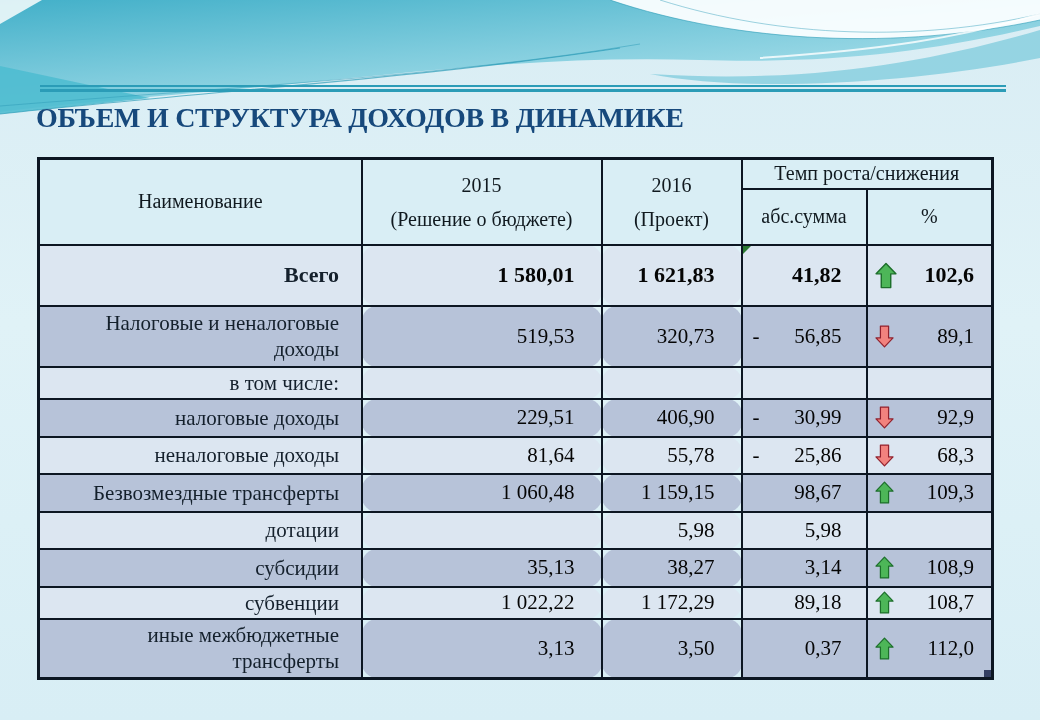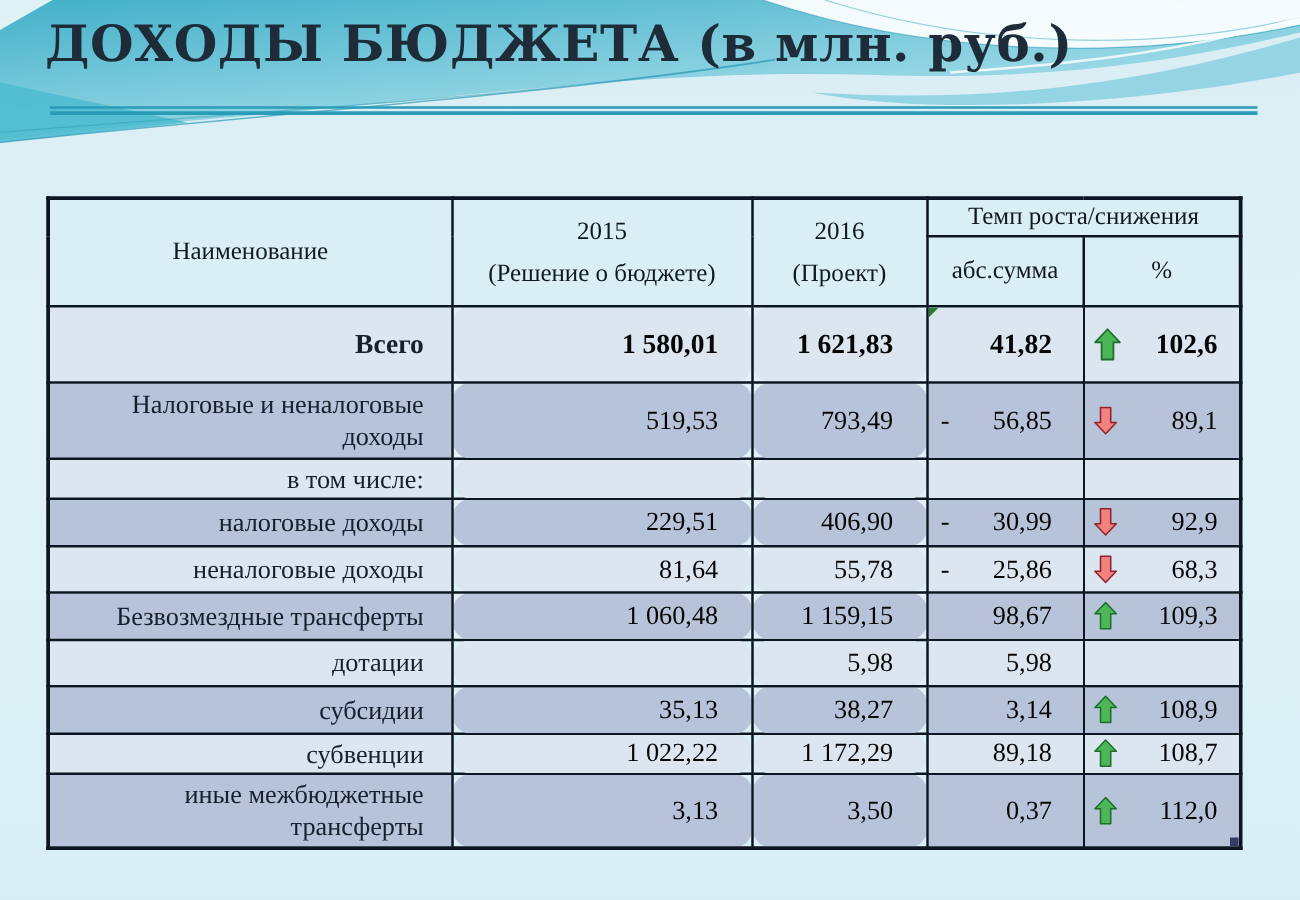--- a/index.html
+++ b/index.html
@@ -73,27 +73,27 @@
     <path d="M610,0 C740,44 900,50 1040,20 V0 Z" fill="#fbfeff" opacity="0.95"></path>
     <path d="M610,0 C740,44 900,50 1040,20" fill="none" stroke="#2d9cb8" stroke-width="1" opacity="0.6"></path>
     <path d="M660,0 C780,38 920,42 1040,14" fill="none" stroke="#2d9cb8" stroke-width="1" opacity="0.45"></path>
     <path d="M0,0 L42,0 L0,24 Z" fill="#eef8fa" opacity="0.9"></path>
     <path d="M0,66 L150,98 L0,114 Z" fill="#4fbcd0" opacity="0.9"></path>
     <path d="M0,114 C200,92 420,78 620,48" fill="none" stroke="#2d9cb8" stroke-width="1.2" opacity="0.7"></path>
     <path d="M0,106 C220,88 450,76 640,44" fill="none" stroke="#2d9cb8" stroke-width="1" opacity="0.5"></path>
     <path d="M760,58 C880,50 960,38 1040,14" fill="none" stroke="#ffffff" stroke-width="2" opacity="0.8"></path>
   </svg>
 
-  <div class="slide-title">ДОХОДЫ БЮДЖЕТА (в млн. руб.)</div>
 
   <div class="rule">
     <div class="thin"></div>
     <div class="thick"></div>
   </div>
 
+  <div class="subtitle">ОБЪЕМ И СТРУКТУРА ДОХОДОВ В ДИНАМИКЕ</div>
 
   <table class="budget">
     <colgroup>
       <col style="width:323px">
         <col style="width:240px">
         <col style="width:140px">
         <col style="width:125px">
         <col style="width:126px">
     </colgroup>
     <thead>
@@ -137,21 +137,21 @@
               </span>
               <span>102,6</span>
             </div>
           </td>
         </tr>
         <tr class="dark" style="height: 61px;">
           <td class="label">
             <div class="label-inner">Налоговые и неналоговые доходы</div>
           </td>
           <td class="num"><span>519,53</span></td>
-          <td class="num"><span>793,49</span></td>
+          <td class="num"><span>320,73</span></td>
           <td class="abscell">
             <div class="abswrap">
               <span>-</span>
               <span>56,85</span>
             </div>
           </td>
           <td class="pctcell">
             <div class="pctwrap">
               <span class="arrow">
                 <svg viewBox="0 0 20 24" width="19" height="23">

